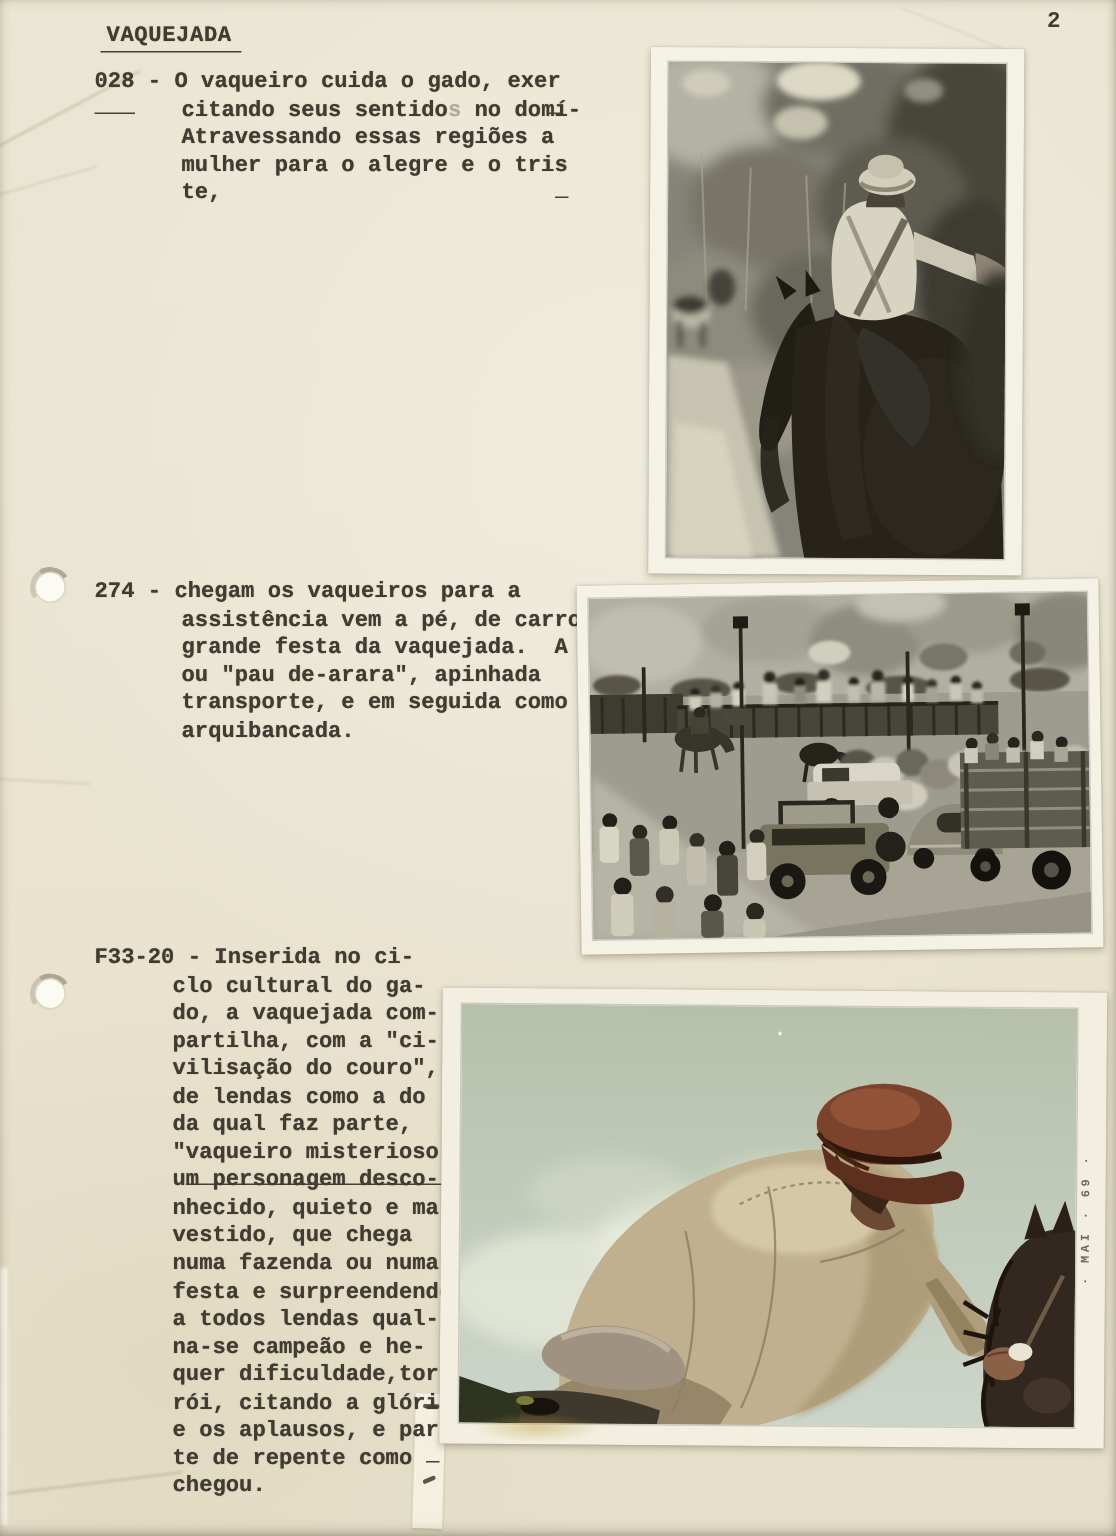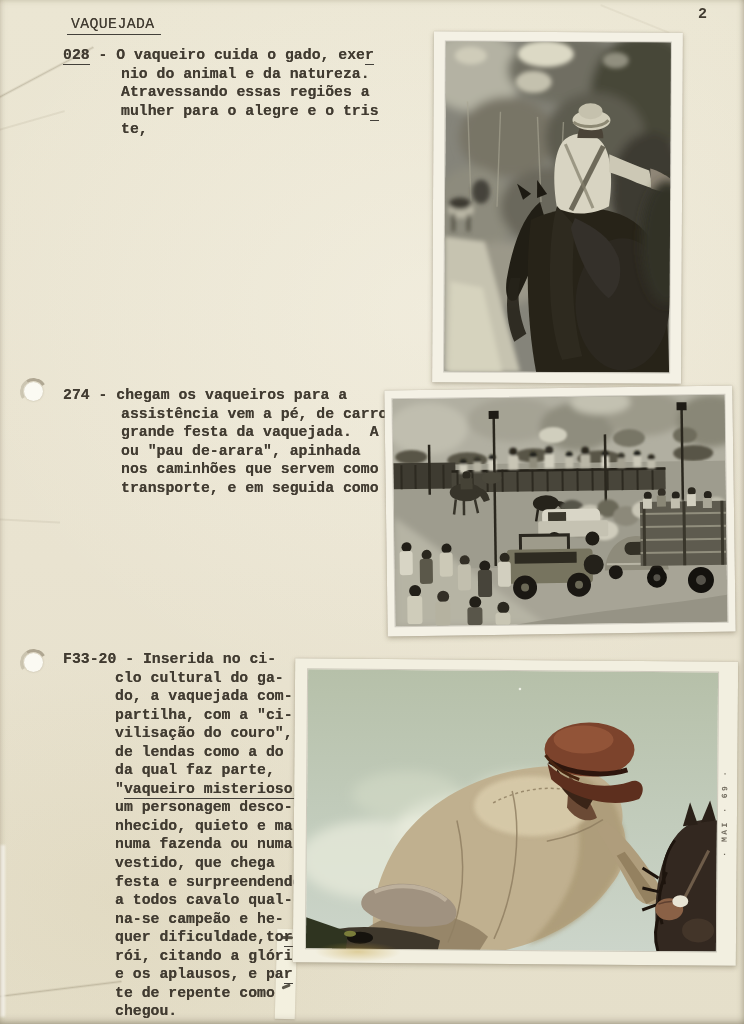--- a/index.html
+++ b/index.html
@@ -18,24 +18,24 @@
                 inset -5px 0 7px -5px rgba(92,85,66,.4),
                 inset 0 5px 7px -5px rgba(150,140,112,.35),
                 inset 5px 0 7px -5px rgba(150,140,112,.3);
   }
   
   .tblock{position:absolute;left:63px;z-index:1;font-size:14.8px;font-weight:700;
           text-shadow:0 0 .6px rgba(62,56,46,.75);}
   .ln{height:18.55px;line-height:18.55px;white-space:pre;}
   .ln.ind{padding-left:58px;}
   #block2 .ln.ind{padding-left:52px;}
-  .u{border-bottom:1.6px solid #43403a;padding-bottom:1px;}
+  .u{border-bottom:1.6px solid #43403a;padding-bottom:12px;}
   .f{opacity:.35;}
   .title{position:absolute;left:67px;top:16px;z-index:1;margin:0;
-         font-size:14.8px;font-weight:400;letter-spacing:.4px;
+         font-size:14.8px;font-weight:700;letter-spacing:.4px;
          border-bottom:1.7px solid #43403a;padding:0 6px 2px 4px;
          text-shadow:0 0 .6px rgba(62,56,46,.75);}
   .pagenum{position:absolute;left:698px;top:6px;z-index:1;font-size:15px;font-weight:700;}
   
   .hole{position:absolute;width:19px;height:19px;border-radius:50%;
         background:#fbfaf3;z-index:3;box-shadow:0 0 2px rgba(120,110,88,.4);}
   .hole::before{content:"";position:absolute;inset:-4px;border-radius:50%;
         border-top:3px solid rgba(118,107,84,.5);border-left:3px solid rgba(118,107,84,.25);
         border-right:3px solid transparent;border-bottom:3px solid transparent;
         transform:rotate(12deg);}
@@ -85,48 +85,48 @@
     </div>
 
   <div class="hole" id="hole1"></div>
   <div class="hole" id="hole2"></div>
 
   <div class="pagenum">2</div>
   <h1 class="title">VAQUEJADA</h1>
 
   <div class="tblock" id="block0" style="top:46px">
       <div class="ln"><span class="u">028</span><span> - O vaqueiro cuida o gado, exe</span><span class="u">r</span></div>
-      <div class="ln ind"><span>nio do animal e da natureza.</span></div>
+      <div class="ln ind"><span>citando seus sentido</span><span class="f">s</span><span> no domí-</span></div>
       <div class="ln ind"><span>Atravessando essas regiões a</span></div>
       <div class="ln ind"><span>mulher para o alegre e o tri</span><span class="u">s</span></div>
       <div class="ln ind"><span>te,</span></div>
     </div>
   <div class="tblock" id="block1" style="top:386px">
       <div class="ln"><span>274 - chegam os vaqueiros para a</span></div>
       <div class="ln ind"><span>assistência vem a pé, de carro</span></div>
       <div class="ln ind"><span>grande festa da vaquejada.  A</span></div>
       <div class="ln ind"><span>ou "pau de-arara", apinhada</span></div>
-      <div class="ln ind"><span>nos caminhões que servem como</span></div>
       <div class="ln ind"><span>transporte, e em seguida como</span></div>
+      <div class="ln ind"><span>arquibancada.</span></div>
     </div>
-  <div class="tblock" id="block2" style="top:650px">
+  <div class="tblock" id="block2" style="top:630px">
       <div class="ln"><span>F33-20 - Inserida no ci-</span></div>
       <div class="ln ind"><span>clo cultural do ga-</span></div>
       <div class="ln ind"><span>do, a vaquejada com-</span></div>
       <div class="ln ind"><span>partilha, com a "ci-</span></div>
       <div class="ln ind"><span>vilisação do couro",</span></div>
       <div class="ln ind"><span>de lendas como a do</span></div>
       <div class="ln ind"><span>da qual faz parte,</span></div>
       <div class="ln ind"><span>"</span><span class="u">vaqueiro misterioso,</span></div>
       <div class="ln ind"><span>um personagem desco-</span></div>
       <div class="ln ind"><span>nhecido, quieto e mal</span></div>
+      <div class="ln ind"><span>vestido, que chega</span></div>
       <div class="ln ind"><span>numa fazenda ou numa</span></div>
-      <div class="ln ind"><span>vestido, que chega</span></div>
       <div class="ln ind"><span>festa e surpreendendo</span></div>
-      <div class="ln ind"><span>a todos cavalo qual-</span></div>
+      <div class="ln ind"><span>a todos lendas qual-</span></div>
       <div class="ln ind"><span>na-se campeão e he-</span></div>
       <div class="ln ind"><span>quer dificuldade,to</span><span class="u">r</span></div>
       <div class="ln ind"><span>rói, citando a glória</span></div>
       <div class="ln ind"><span>e os aplausos, e pa</span><span class="u">r</span></div>
       <div class="ln ind"><span>te de repente como</span></div>
       <div class="ln ind"><span>chegou.</span></div>
     </div>
 
   <figure class="photo" id="photo1" title="Vaqueiro visto de costas, montado, numa trilha entre árvores">
     <svg width="225" height="330" viewBox="0 0 225 330">

